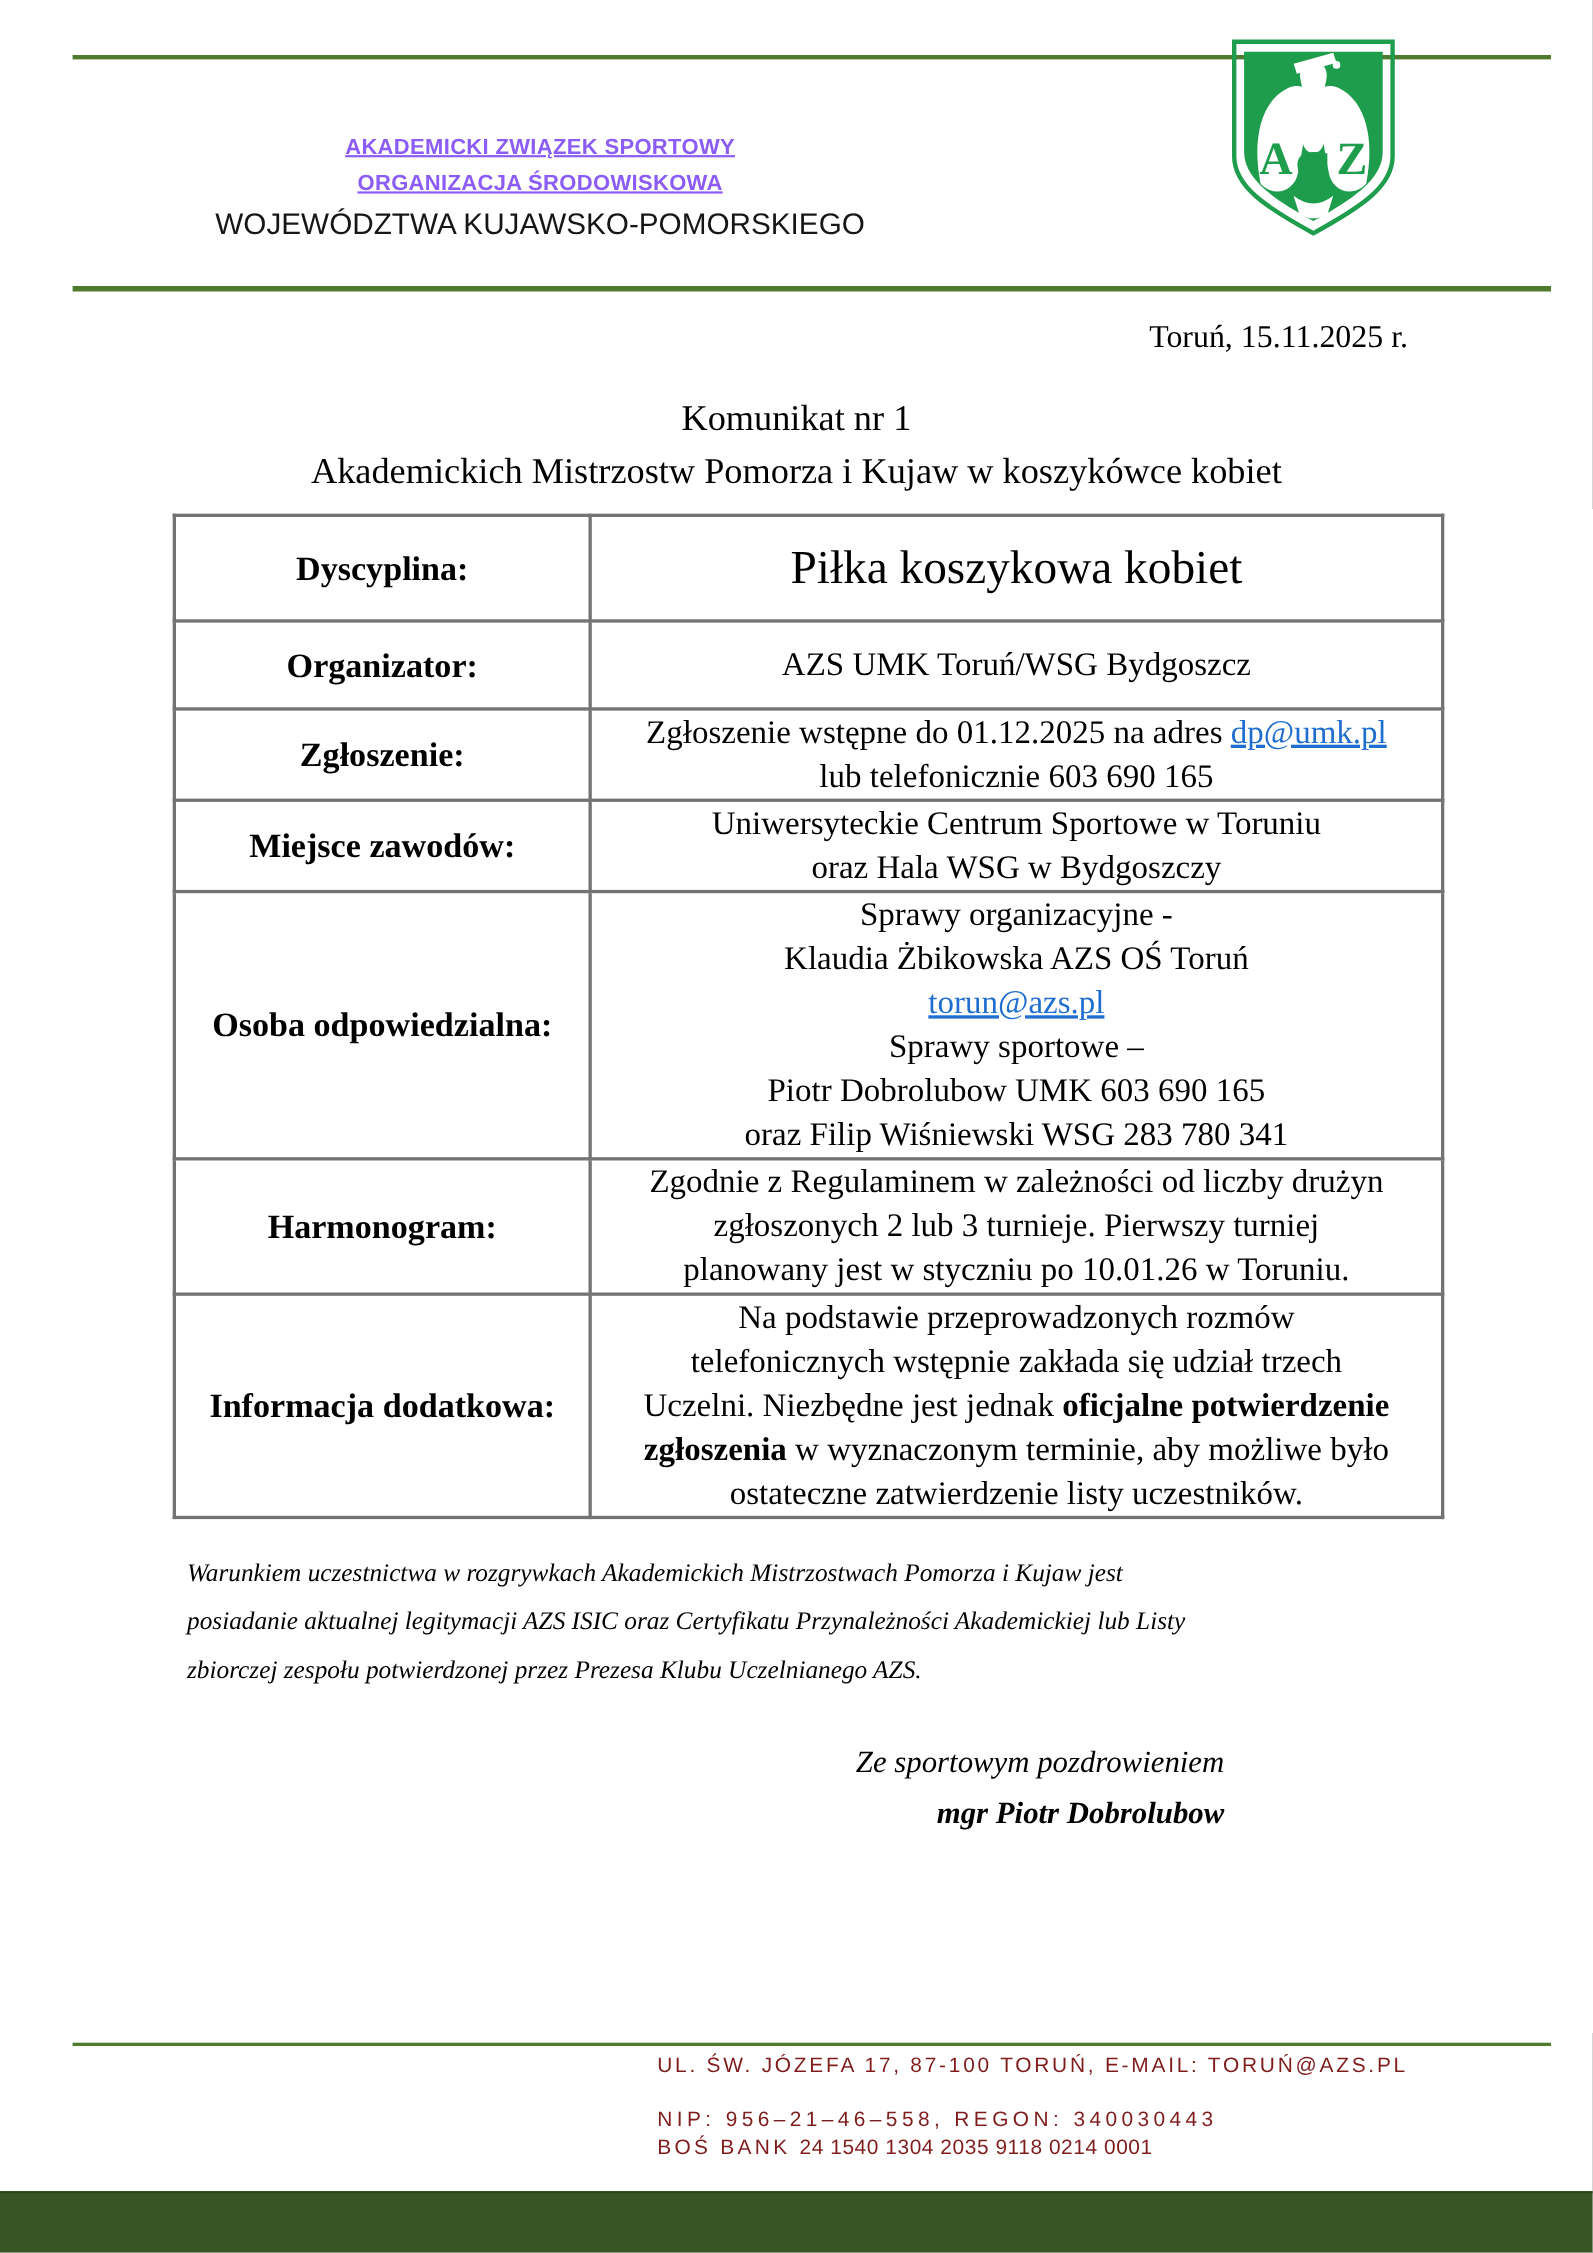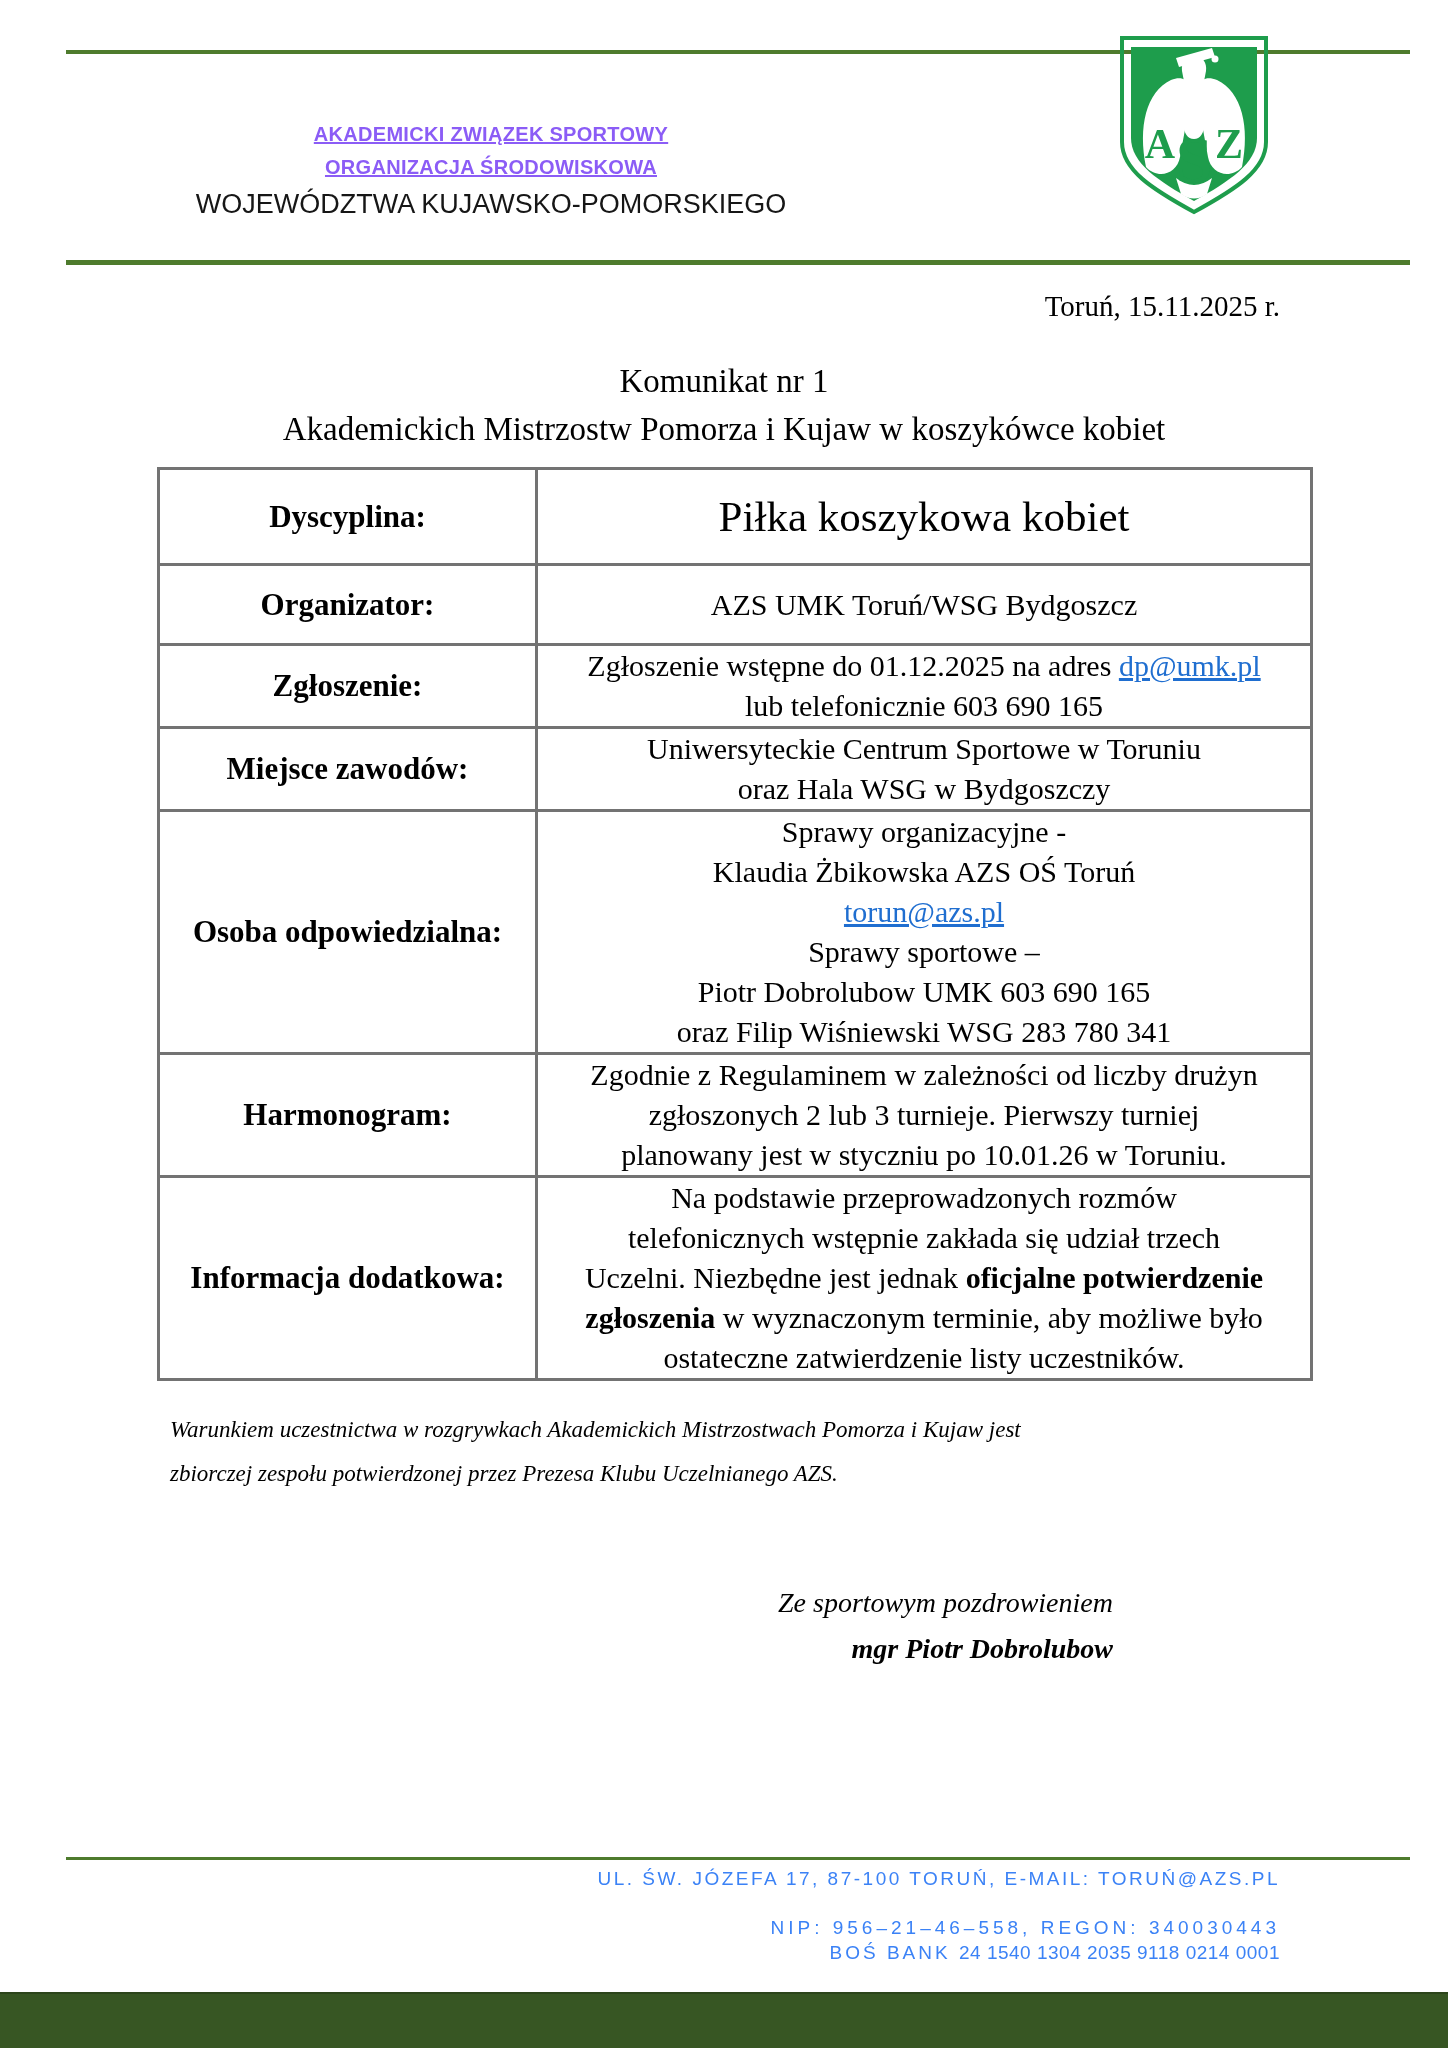--- a/index.html
+++ b/index.html
@@ -38,23 +38,23 @@
   .bold { font-weight:bold; }
 
   .note { position:absolute; left:170px; top:1408px; width:1110px;
           font-style:italic; font-size:23px; line-height:44px; }
   .note div { white-space:nowrap; }
 
   .signature { position:absolute; left:778px; top:1580px; font-style:italic;
                font-size:28px; line-height:46px;text-align:right; }
   .sig2 { font-weight:bold; }
 
-  .footer { position:absolute; right:168px; top:1866px; text-align:right;
+  .footer { position:absolute; right:168px; top:1866px; 
             font-family:"Liberation Sans","DejaVu Sans",sans-serif;
-            color:#3b82f6; font-size:19px; line-height:25px; }
+            color:#7f1d1d; font-size:19px; line-height:25px; }
   .footer .l1 { letter-spacing:2.5px; }
   .footer .l2 { letter-spacing:4px;margin-top:24px; }
   .footer .l3 { letter-spacing:3px; }
   .footer .fb-number { letter-spacing:0.5px; }
 
   .bottom-bar { position:absolute; left:0; top:1992px; width:1448px; height:56px;
                 background:#375623; border-top:2px solid #2c451b; box-sizing:border-box; }
 </style>
 </head>
 <body>
@@ -145,20 +145,21 @@
         <div class="vline"><span>Uczelni. Niezbędne jest jednak </span><span class="bold">oficjalne potwierdzenie</span></div>
         <div class="vline"><span class="bold">zgłoszenia</span><span> w wyznaczonym terminie, aby możliwe było</span></div>
         <div class="vline">ostateczne zatwierdzenie listy uczestników.</div>
       </td>
     </tr>
   </tbody>
     </table>
 
   <div class="note">
     <div>Warunkiem uczestnictwa w rozgrywkach Akademickich Mistrzostwach Pomorza i Kujaw jest</div>
+    <div>posiadanie aktualnej legitymacji AZS ISIC oraz Certyfikatu Przynależności Akademickiej lub Listy</div>
     <div>zbiorczej zespołu potwierdzonej przez Prezesa Klubu Uczelnianego AZS.</div>
   </div>
 
   <div class="signature">
     <div class="sig1">Ze sportowym pozdrowieniem</div>
     <div class="sig2">mgr Piotr Dobrolubow</div>
   </div>
 
   <div class="rule rule-footer"></div>
 

